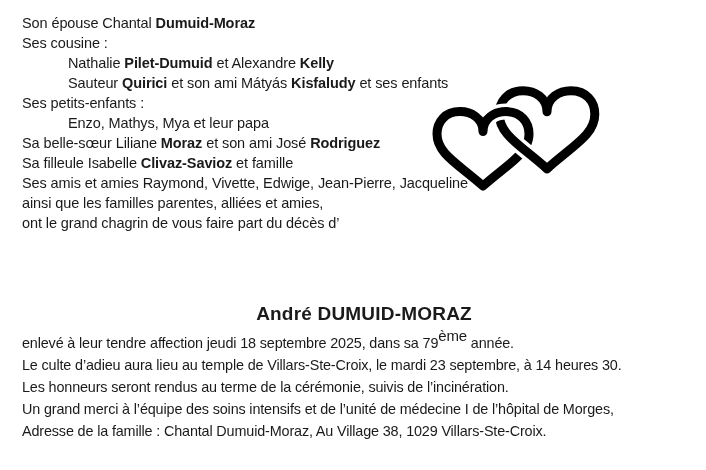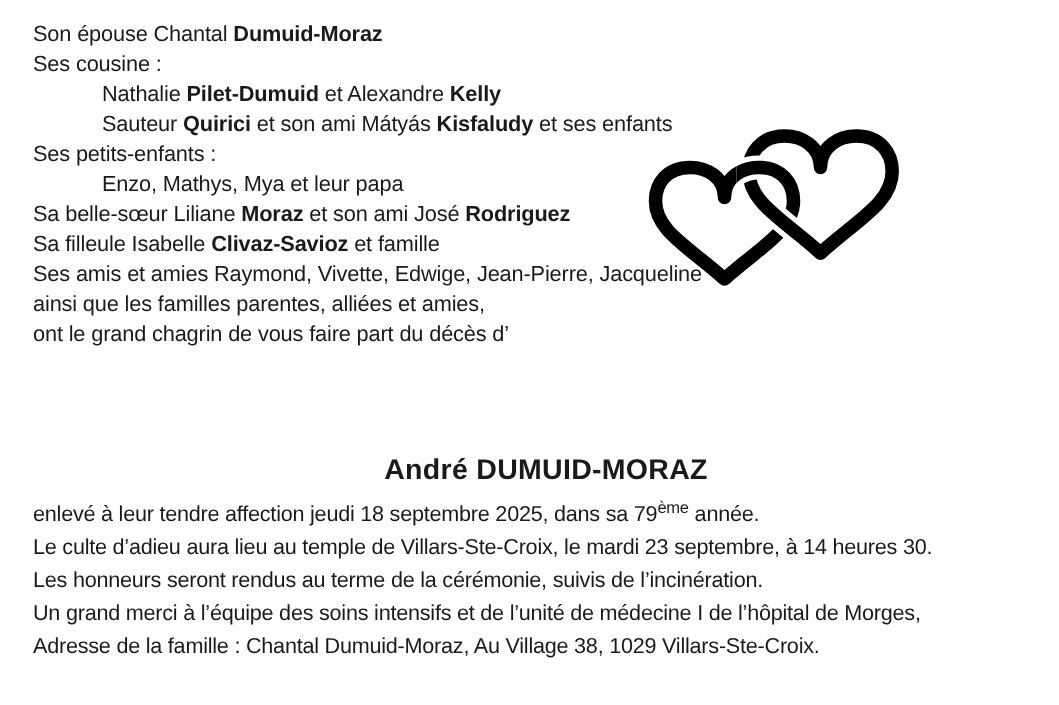--- a/index.html
+++ b/index.html
@@ -45,21 +45,21 @@
   .details-block {
     position: absolute;
     left: 22px;
     top: 332px;
     font-size: 14.4px;
     line-height: 22px;
     letter-spacing: -0.15px;
     white-space: nowrap;
   }
   .details-block sup {
-    font-size: 11px;
+    font-size: 15px;
     line-height: 0;
     vertical-align: 0.45em;
   }
 </style>
 </head>
 <body>
 
 <div class="page">
 
   <div class="family-block">

